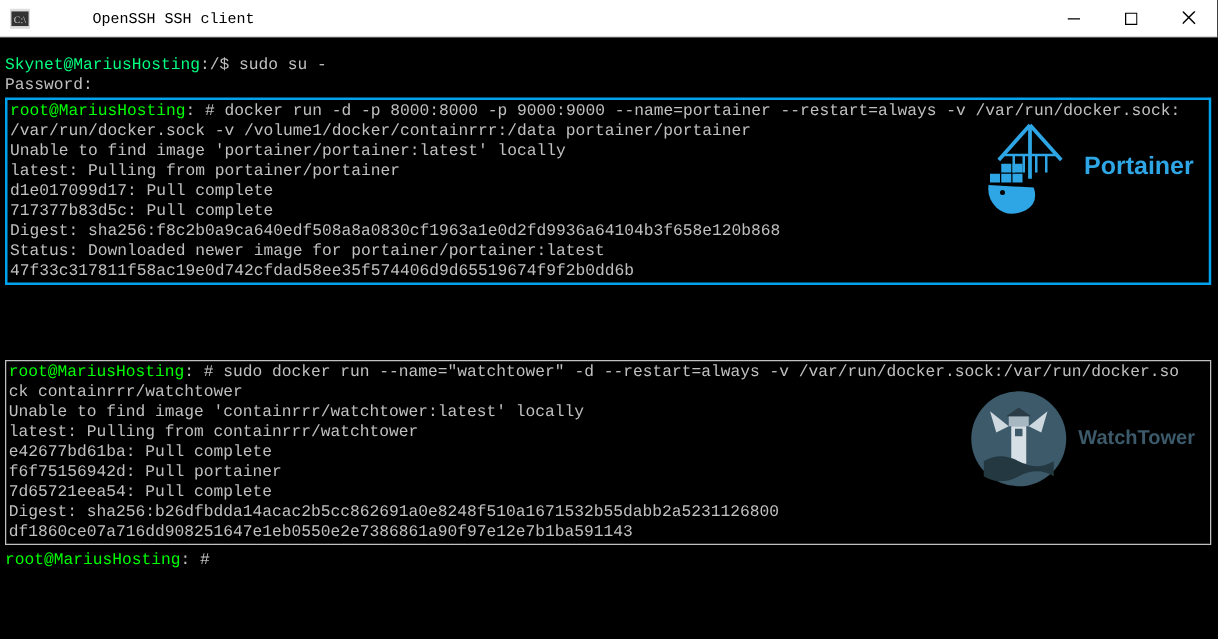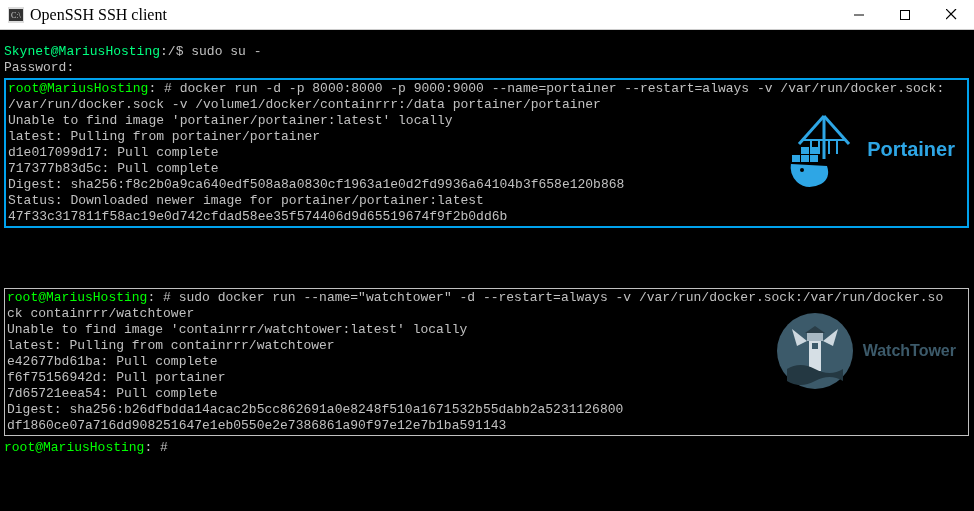--- a/index.html
+++ b/index.html
@@ -1,30 +1,30 @@
 <!DOCTYPE html>
 <html><head>
 <meta charset="utf-8">
 <style>
   * { margin: 0; padding: 0; box-sizing: border-box; }
   body { width: 974px; height: 511px; background: #000; font-family: 'Consolas', 'Courier New', monospace; overflow: hidden; }
   .titlebar { height: 30px; background: #fff; display: flex; align-items: center; border-bottom: 1px solid #ccc; }
   .titlebar-icon { width: 16px; height: 16px; margin: 0 6px 0 8px; display: flex; align-items: center; justify-content: center; font-size: 10px; color: #333; background: #ddd; }
-  .titlebar-text { flex: 1; font-family: Liberation Serif, serif; font-size: 16px; color: #000; }
+  .titlebar-text { flex: 1; font-family: Liberation Mono, monospace; font-size: 12px; color: #000; margin-left: 44px; }
   .titlebar-btns { display: flex; height: 100%; }
   .titlebar-btn { width: 46px; height: 100%; display: flex; align-items: center; justify-content: center; font-family: Arial, sans-serif; font-size: 14px; }
   .titlebar-btn svg { display: block; }
   .terminal { height: calc(100% - 30px); background: #000; padding: 14px 4px; font-size: 13px; line-height: 16px; position: relative; }
   .line { white-space: pre; color: #c0c0c0; }
   .cyan { color: #00ff7f; }
   .white { color: #c0c0c0; }
   .prompt-root { color: #00ff00; text-align: center; }
   .box1 { border: 2px solid #00a2ed; margin-top: 2px; padding: 1px 2px; width: 965px; position: relative; }
   .box2 { border: 1px solid #c0c0c0; margin-top: 60px; padding: 1px 2px; width: 965px; position: relative; }
-  .logo-area { position: absolute; top: 24px; right: 12px; display: flex; align-items: center; gap: 8px; }
+  .logo-area { position: absolute; top: 8px; right: 12px; display: flex; align-items: center; gap: 8px; }
   .logo-text-p { color: #2ea6e5; font-weight: bold; font-size: 20px; font-family: Arial, sans-serif; }
   .logo-text-w { color: #3c5a6a; font-weight: bold; font-size: 16px; font-family: Arial, sans-serif; }
   .after-box { margin-top: 4px; }
   .cursor { display: inline-block; width: 8px; height: 14px; vertical-align: middle; }
 </style>
 </head>
 <body>
 
 <div class="titlebar">
   <div class="titlebar-icon">

